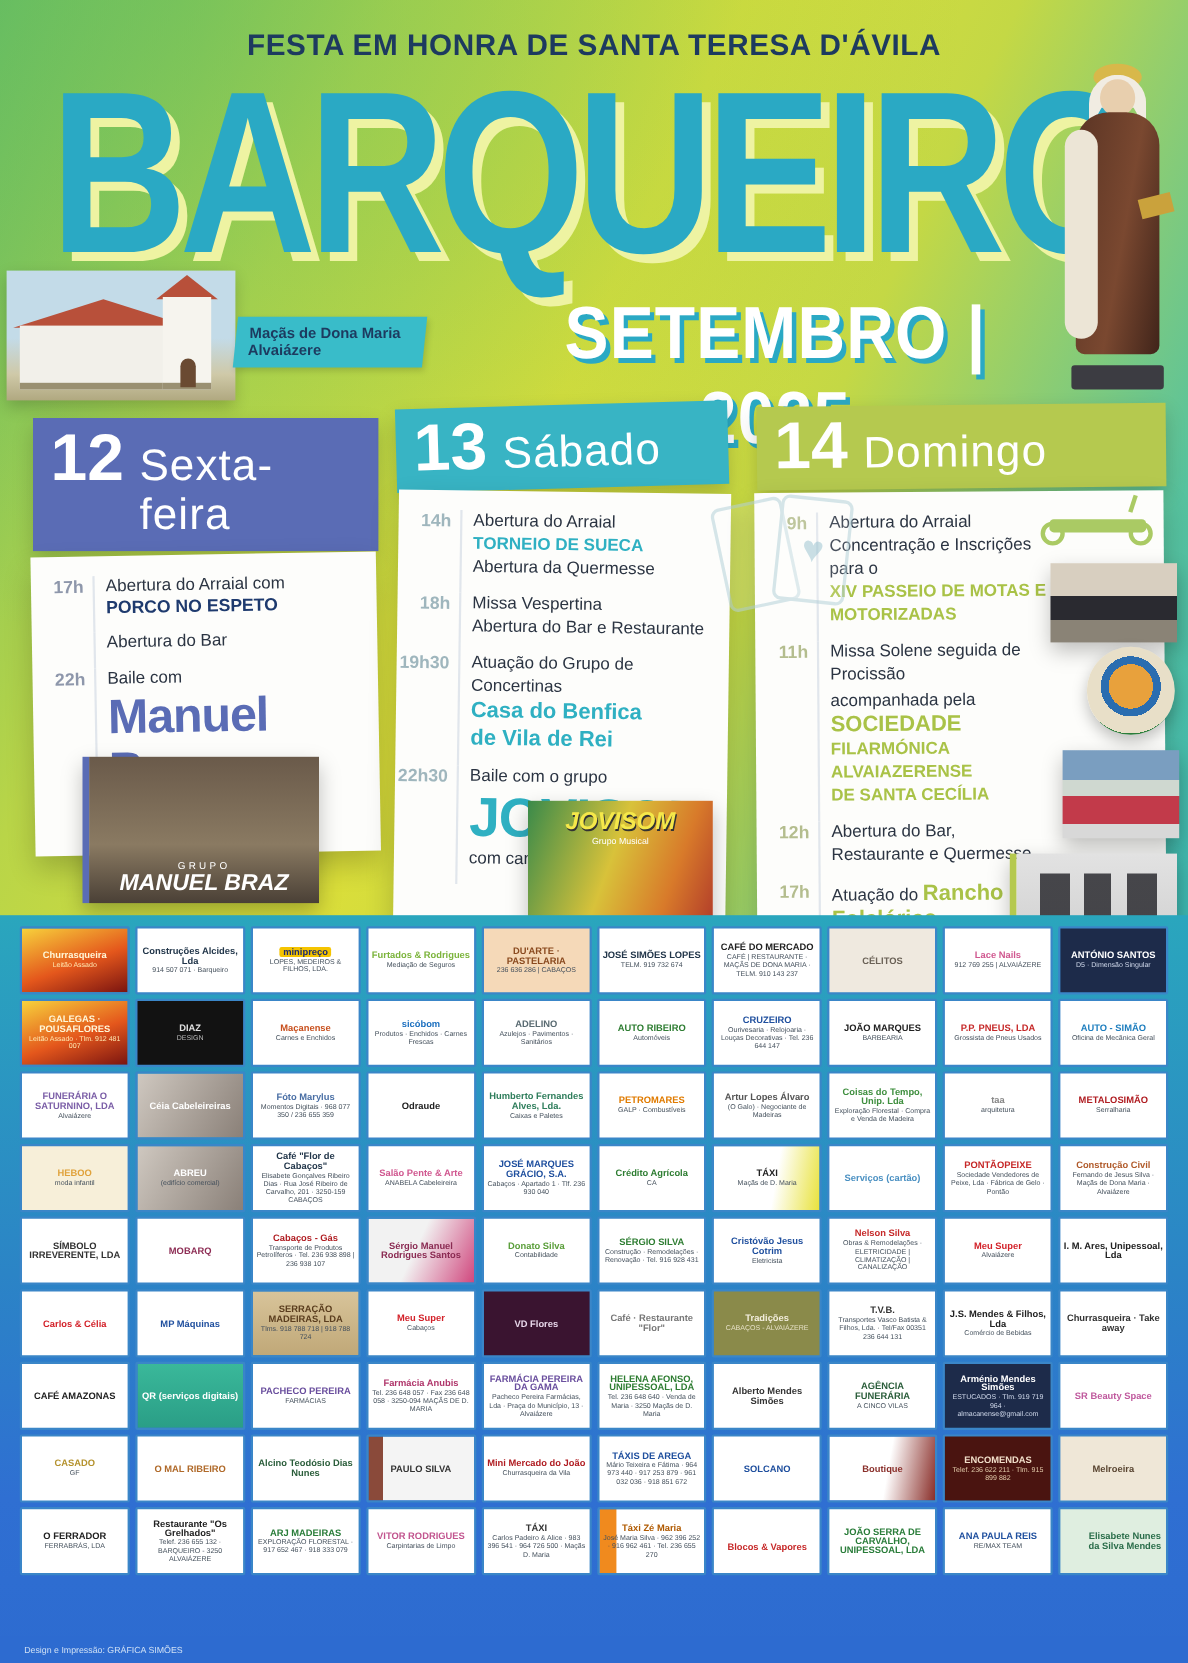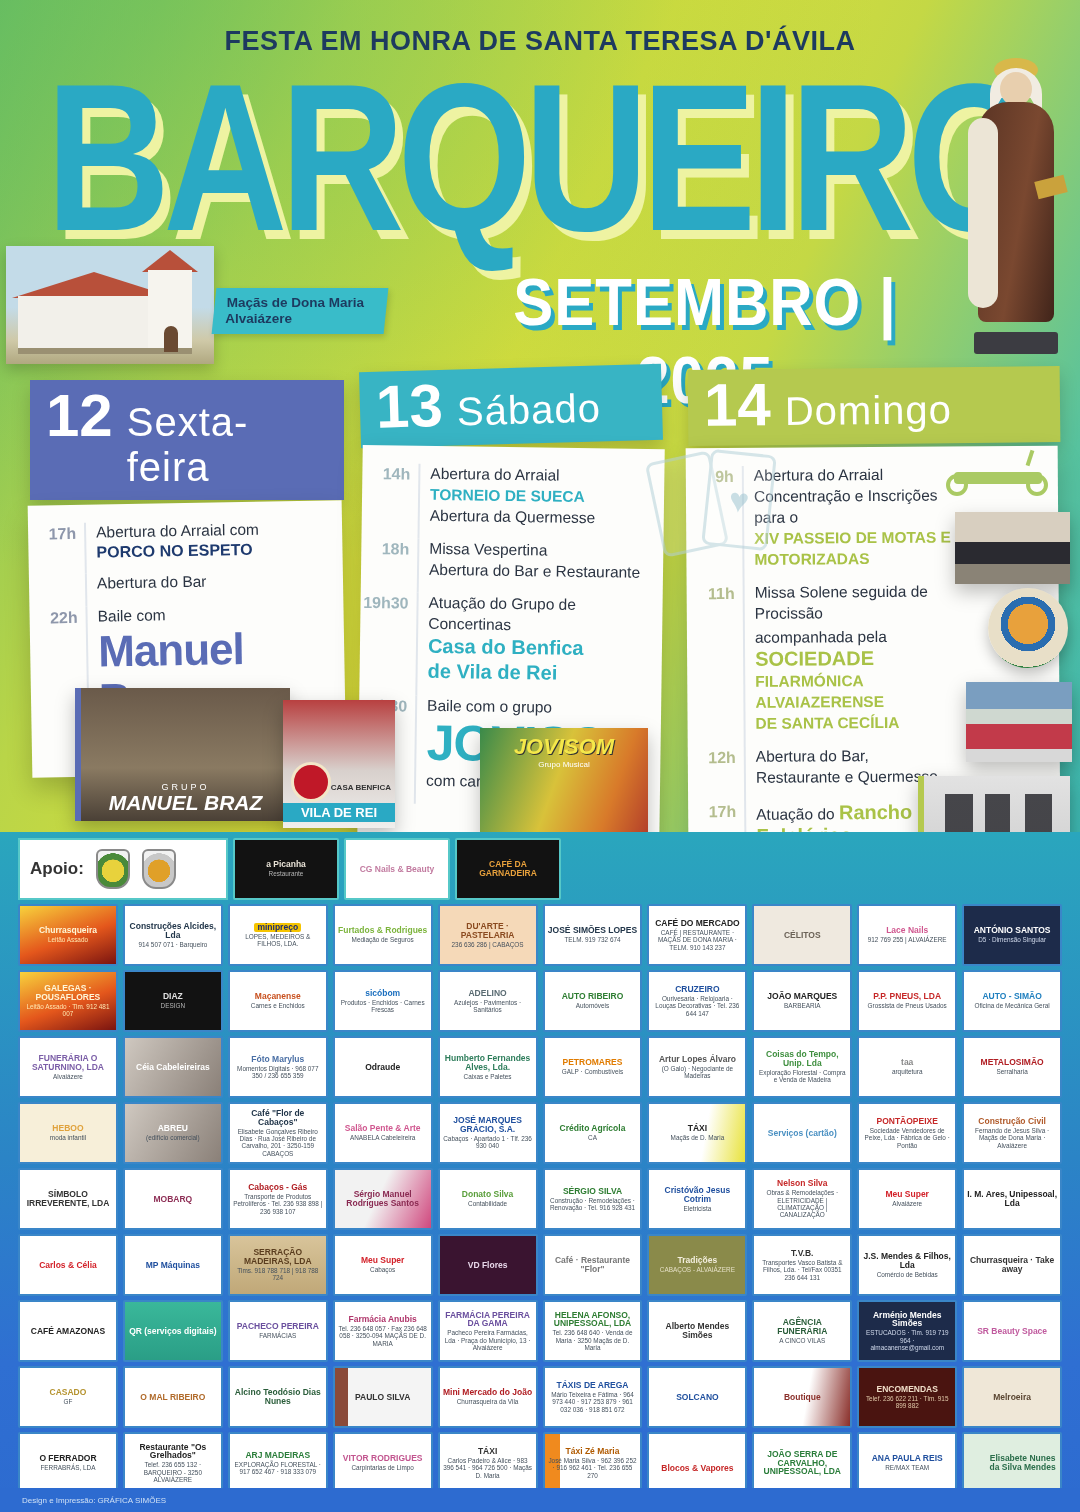--- a/index.html
+++ b/index.html
@@ -297,56 +297,34 @@
       <div class="bd"></div>
       <div class="hb"></div>
   </div>
 
   <div class="photo ph-mb">
     <div class="cap">
         <span class="s1">GRUPO</span>
     <span class="s2">MANUEL BRAZ</span>
       </div>
   </div>
-  <div class="photo ph-bf">
-    <div class="disc"></div>
-    <div class="b1">CASA BENFICA</div>
-    <div class="b2">VILA DE REI</div>
-  </div>
   <div class="photo ph-jv">
     <div class="j1">JOVISOM</div>
     <div class="j2">Grupo Musical</div>
   </div>
   <div class="photo ph-fl"></div>
   <div class="ph-rc" style="position:absolute;"></div>
   <div class="photo ph-cc"></div>
   <div class="photo ph-sr">
     <div class="fg"></div>
     <div class="bar"><span>S</span><b>Ͽ</b><span>RITMO</span></div>
   </div>
 
   <div class="sponsor-zone">
     <div class="sponsors">
-      <div class="apoio-row">
-        <div class="apoio-card">
-          <span class="lbl">Apoio:</span>
-          <span class="crest c1"></span>
-          <span class="crest c2"></span>
-        </div>
-      <div class="sc c-black">
-            <div class="sc-t" style="color: rgb(232, 226, 214);">a Picanha</div>
-            <div class="sc-s">Restaurante</div>
-          </div>
-          <div class="sc">
-            <div class="sc-t" style="color: rgb(194, 123, 160);">CG Nails &amp; Beauty</div>
-          </div>
-          <div class="sc c-black">
-            <div class="sc-t" style="color: rgb(232, 161, 60);">CAFÉ DA GARNADEIRA</div>
-          </div>
-        </div>
       <div id="srows">
           <div class="srow">
             <div class="sc c-flames">
               <div class="sc-t">Churrasqueira</div>
               <div class="sc-s">Leitão Assado</div>
             </div>
             <div class="sc">
               <div class="sc-t">Construções Alcides, Lda</div>
               <div class="sc-s">914 507 071 · Barqueiro</div>
             </div>

